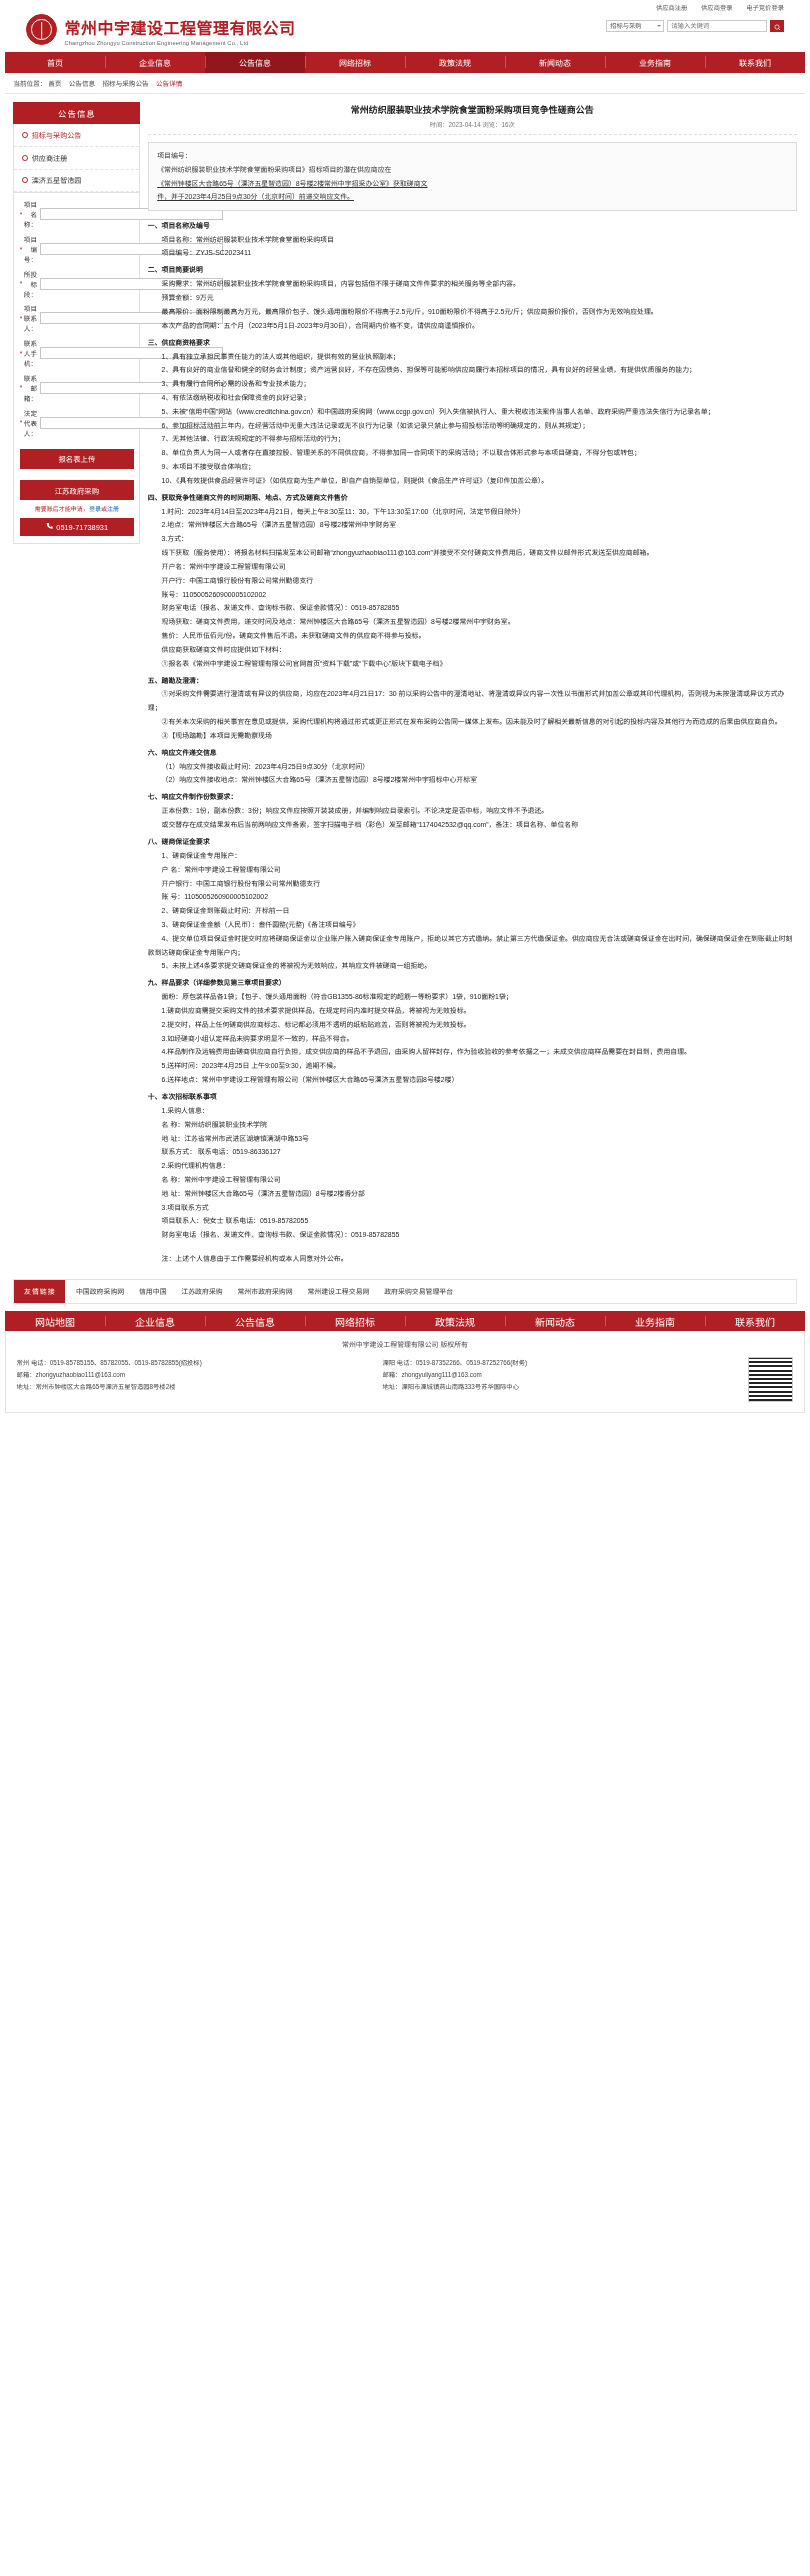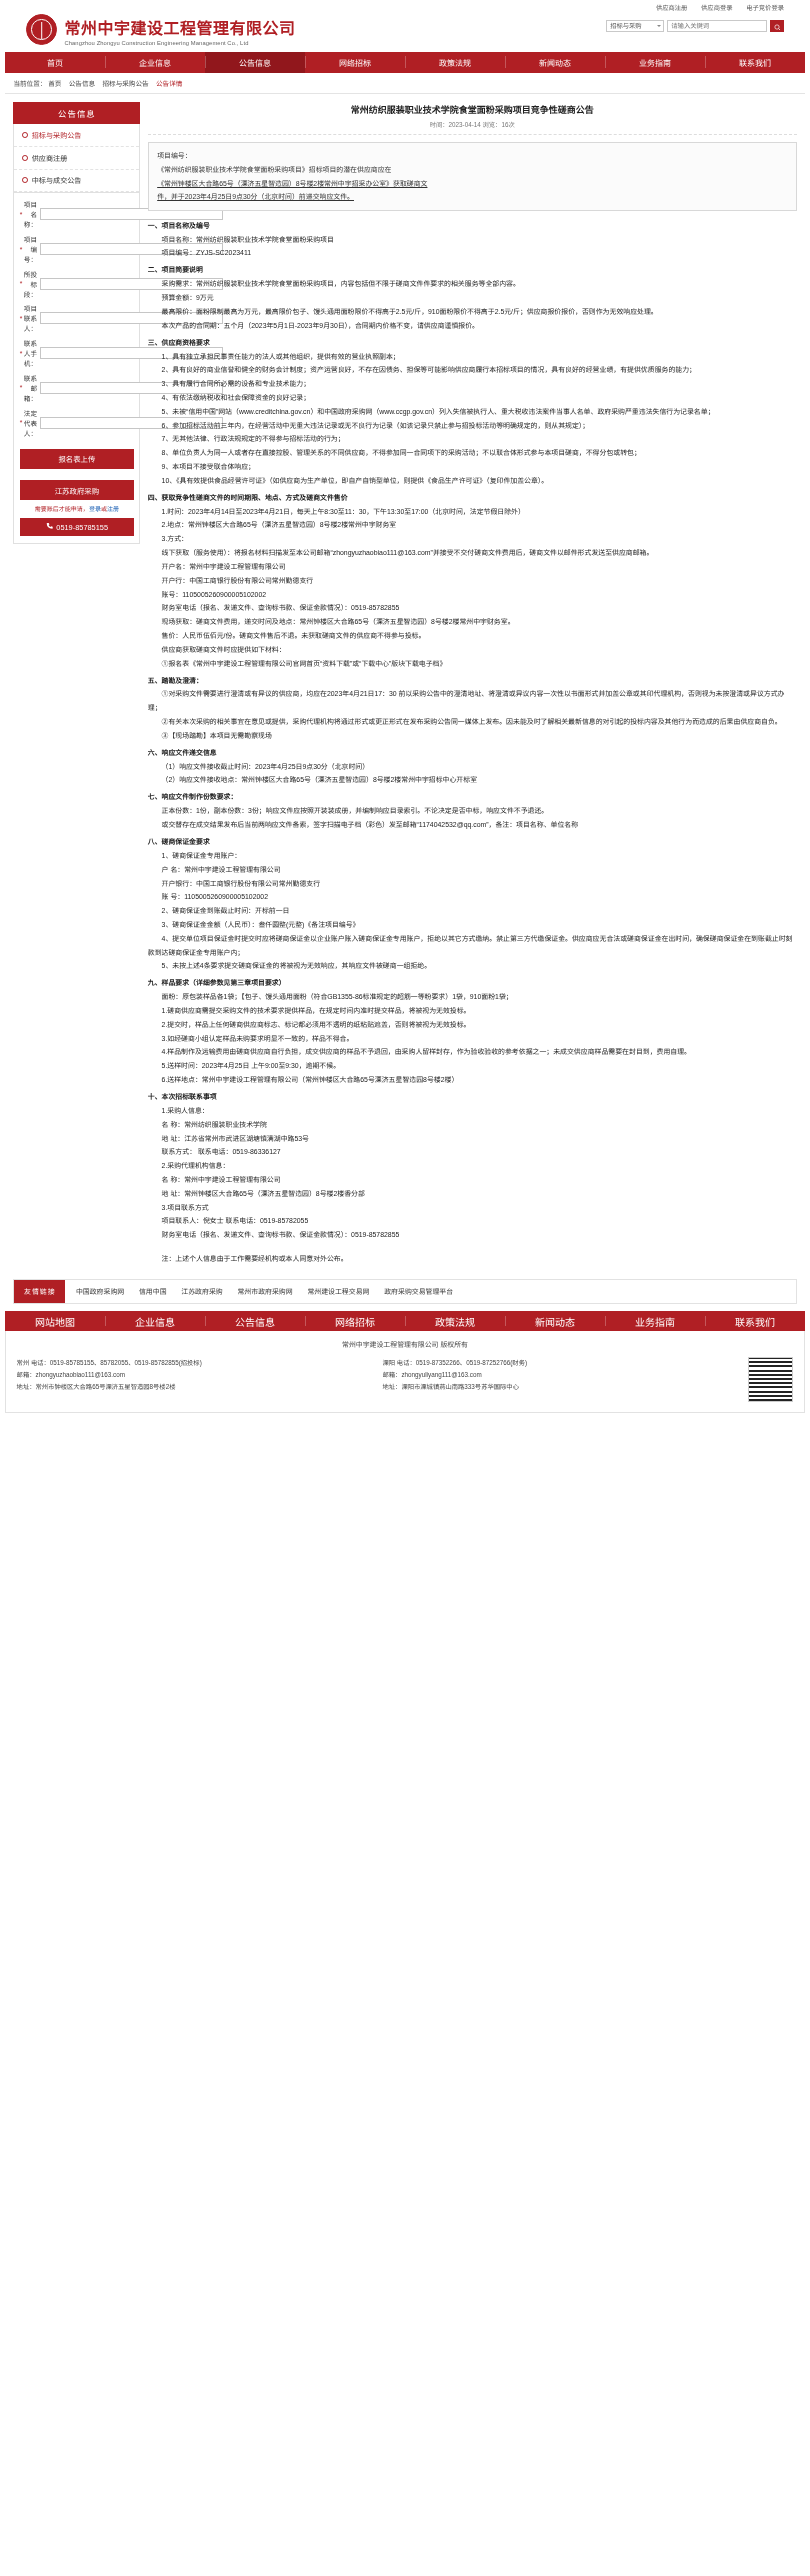--- a/index.html
+++ b/index.html
@@ -240,21 +240,21 @@
         <div class="side-item active">
           <span class="dot"></span>
           <span>招标与采购公告</span>
         </div>
         <div class="side-item">
           <span class="dot"></span>
           <span>供应商注册</span>
         </div>
         <div class="side-item">
           <span class="dot"></span>
-          <span>中标与成交公告</span>
+          <span>溧济五星智造园</span>
         </div>
       </div>
 
       <div class="side-form">
         <div class="frow">
           <div class="flabel">
             <span class="req">*</span>
             <span>项目名称：</span>
           </div>
           <input class="finput" value="" style="">
@@ -308,21 +308,21 @@
         <div class="small-note">
           <span>需要账后才能申请，</span><a>登录</a><span>或</span><a>注册</a>
         </div>
 
         <div class="phone-bar">
           <span>
             <svg width="7.4" height="7.4" viewBox="0 0 16 16">
                 <path d="M3 2h3l1.5 3.5-2 1.2a10 10 0 0 0 4.3 4.3l1.2-2L14.5 10.5V13.5c0 .6-.5 1-1.1 1A12.4 12.4 0 0 1 1.5 3.1C1.5 2.5 2 2 3 2z" fill="#fff"></path>
               </svg>
           </span>
-          <span>0519-85785155</span>
+          <span>0519-71738931</span>
         </div>
       </div>
     </div>
 
     <div class="main">
       <div class="doc-title">常州纺织服装职业技术学院食堂面粉采购项目竞争性磋商公告</div>
       <div class="doc-meta">时间：2023-04-14  浏览：16次</div>
 
       <div class="notice-box">
         <div>项目编号：</div>

